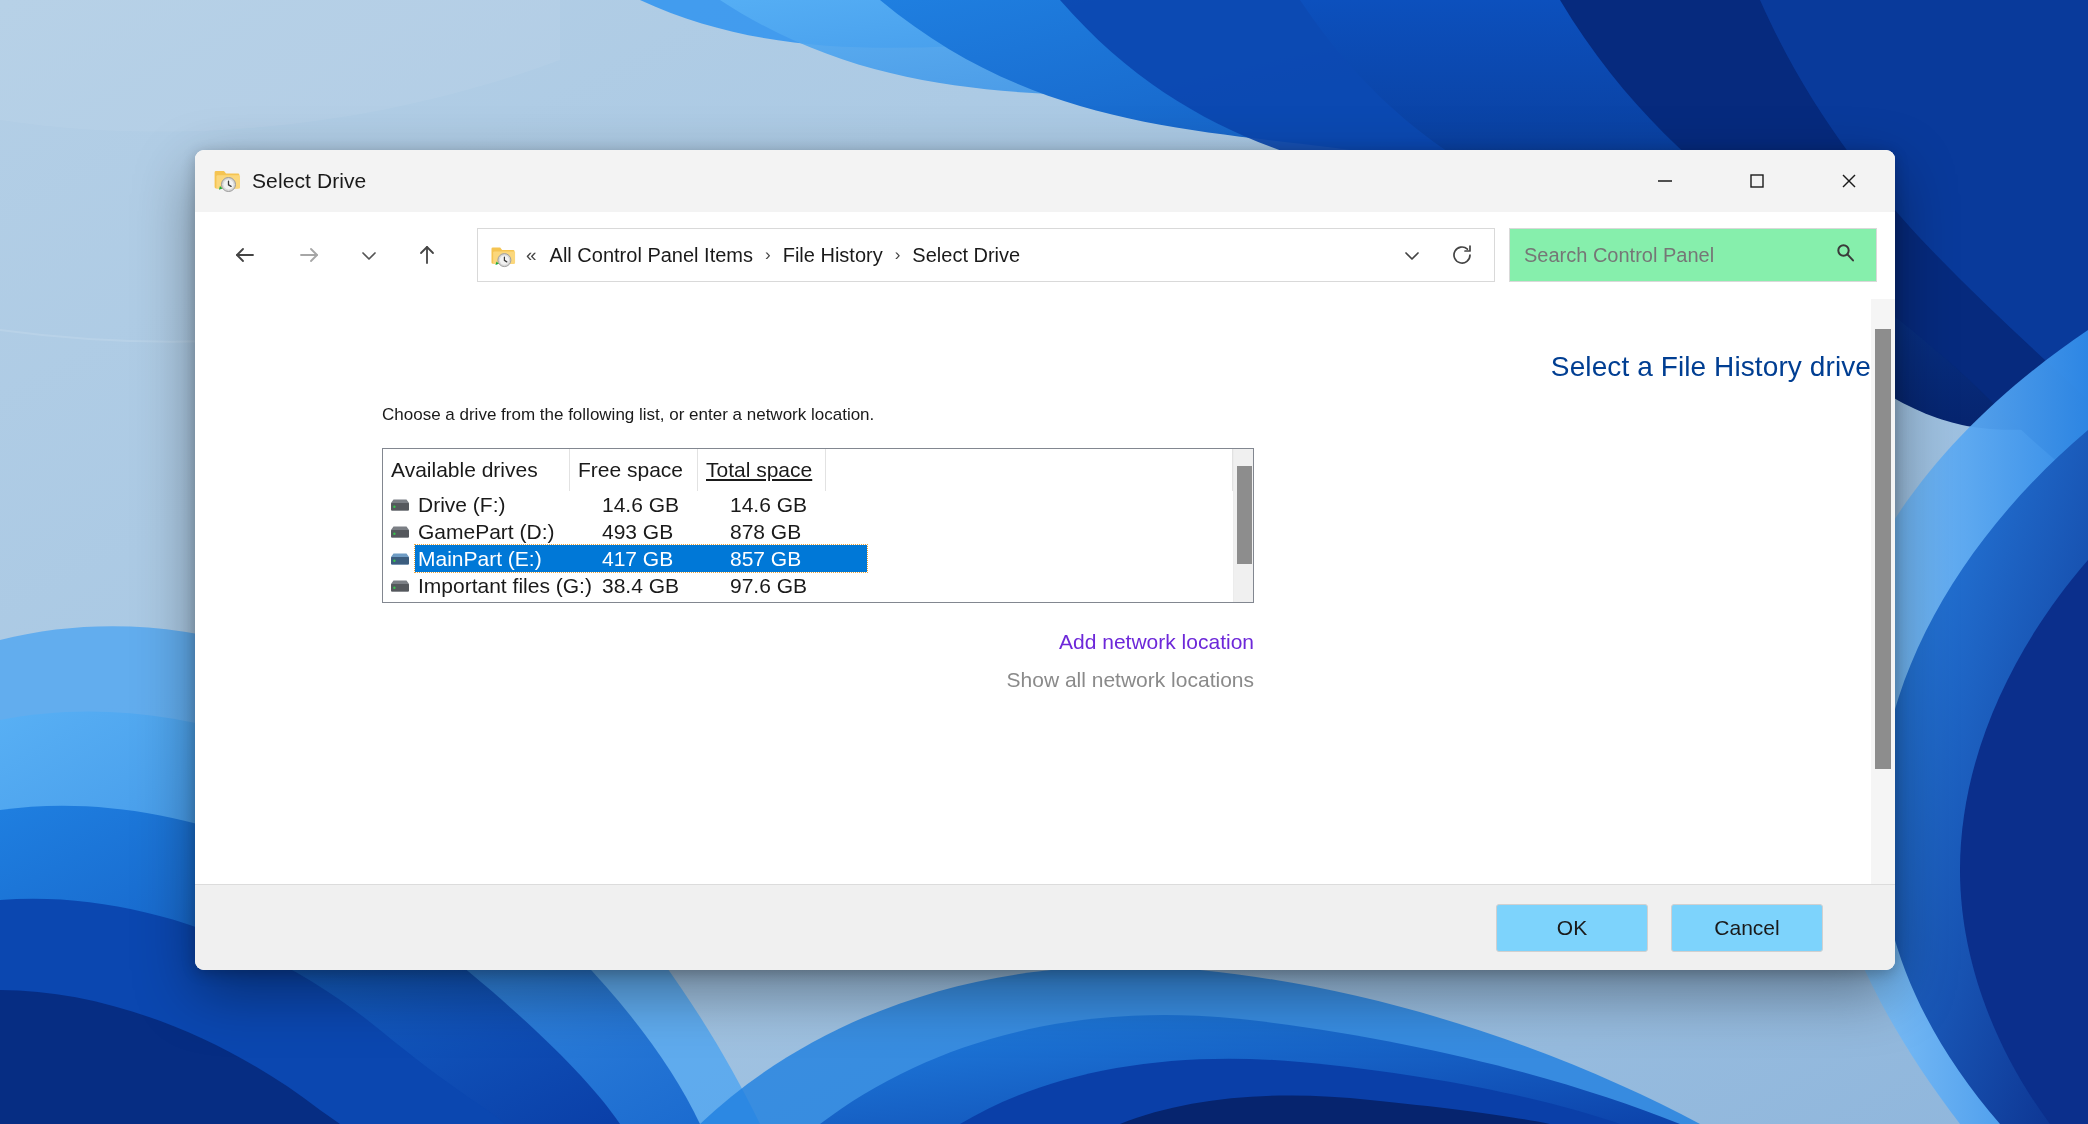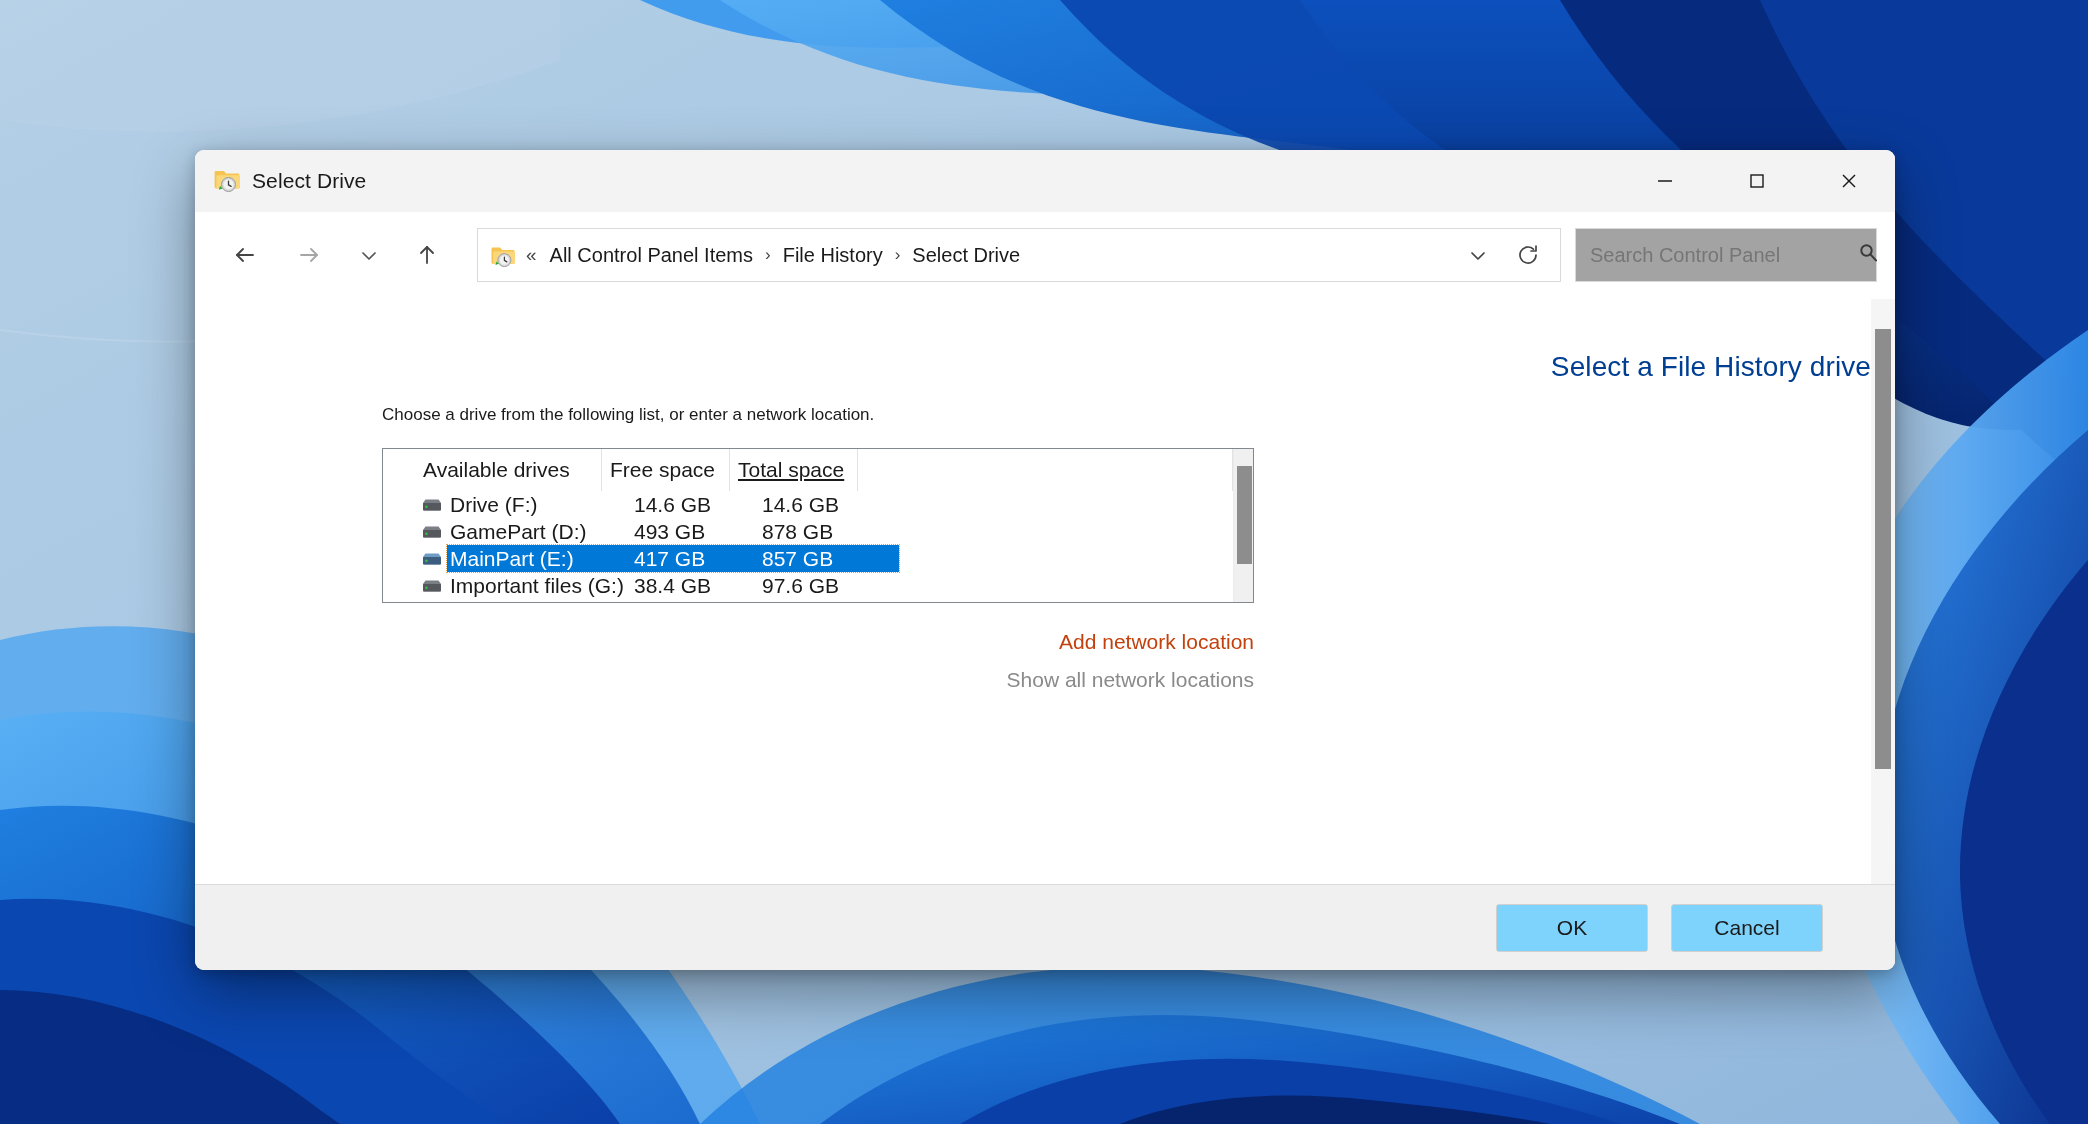--- a/index.html
+++ b/index.html
@@ -130,25 +130,25 @@
     user-select: none;
   }
   .addr-right { display: flex; align-items: center; gap: 2px; flex: none; }
   .addr-btn {
     width: 48px; height: 46px;
     display: flex; align-items: center; justify-content: center;
     border-radius: 3px; cursor: default;
   }
 
   .searchbox {
-    width: 302px;
+    width: 368px;
     height: 54px;
     margin-left: 14px;
     border: 1px solid #d9d9d9;
-    background: #a3a3a3;
+    background: #86efac;
     display: flex;
     align-items: center;
     padding: 0 18px 0 14px;
     flex: none;
   }
   .searchbox input {
     flex: 1;
     border: none;
     outline: none;
     font-family: "Liberation Sans", sans-serif;
@@ -189,21 +189,20 @@
   
   .listbox {
     margin-top: 23px;
     width: 872px;
     height: 155px;
     border: 1px solid #828790;
     background: #fff;
     display: flex;
     overflow: hidden;
     position: relative;
-    padding-left: 32px;
   }
   .list-inner {
     flex: 1;
     min-width: 0;
     display: flex;
     flex-direction: column;
   }
   .list-header {
     height: 42px;
     display: flex;
@@ -281,21 +280,21 @@
 
   
   .net-links {
     width: 872px;
     text-align: right;
     margin-top: 23px;
   }
   .net-link {
     display: block;
     font-size: 21px;
-    color: #c2410c;
+    color: #6d28d9;
     text-decoration: none;
     cursor: default;
     padding: 4px 0;
   }
   .net-link.disabled {
     color: #8a8a8a;
     cursor: default;
     margin-top: 6px;
   }
 

